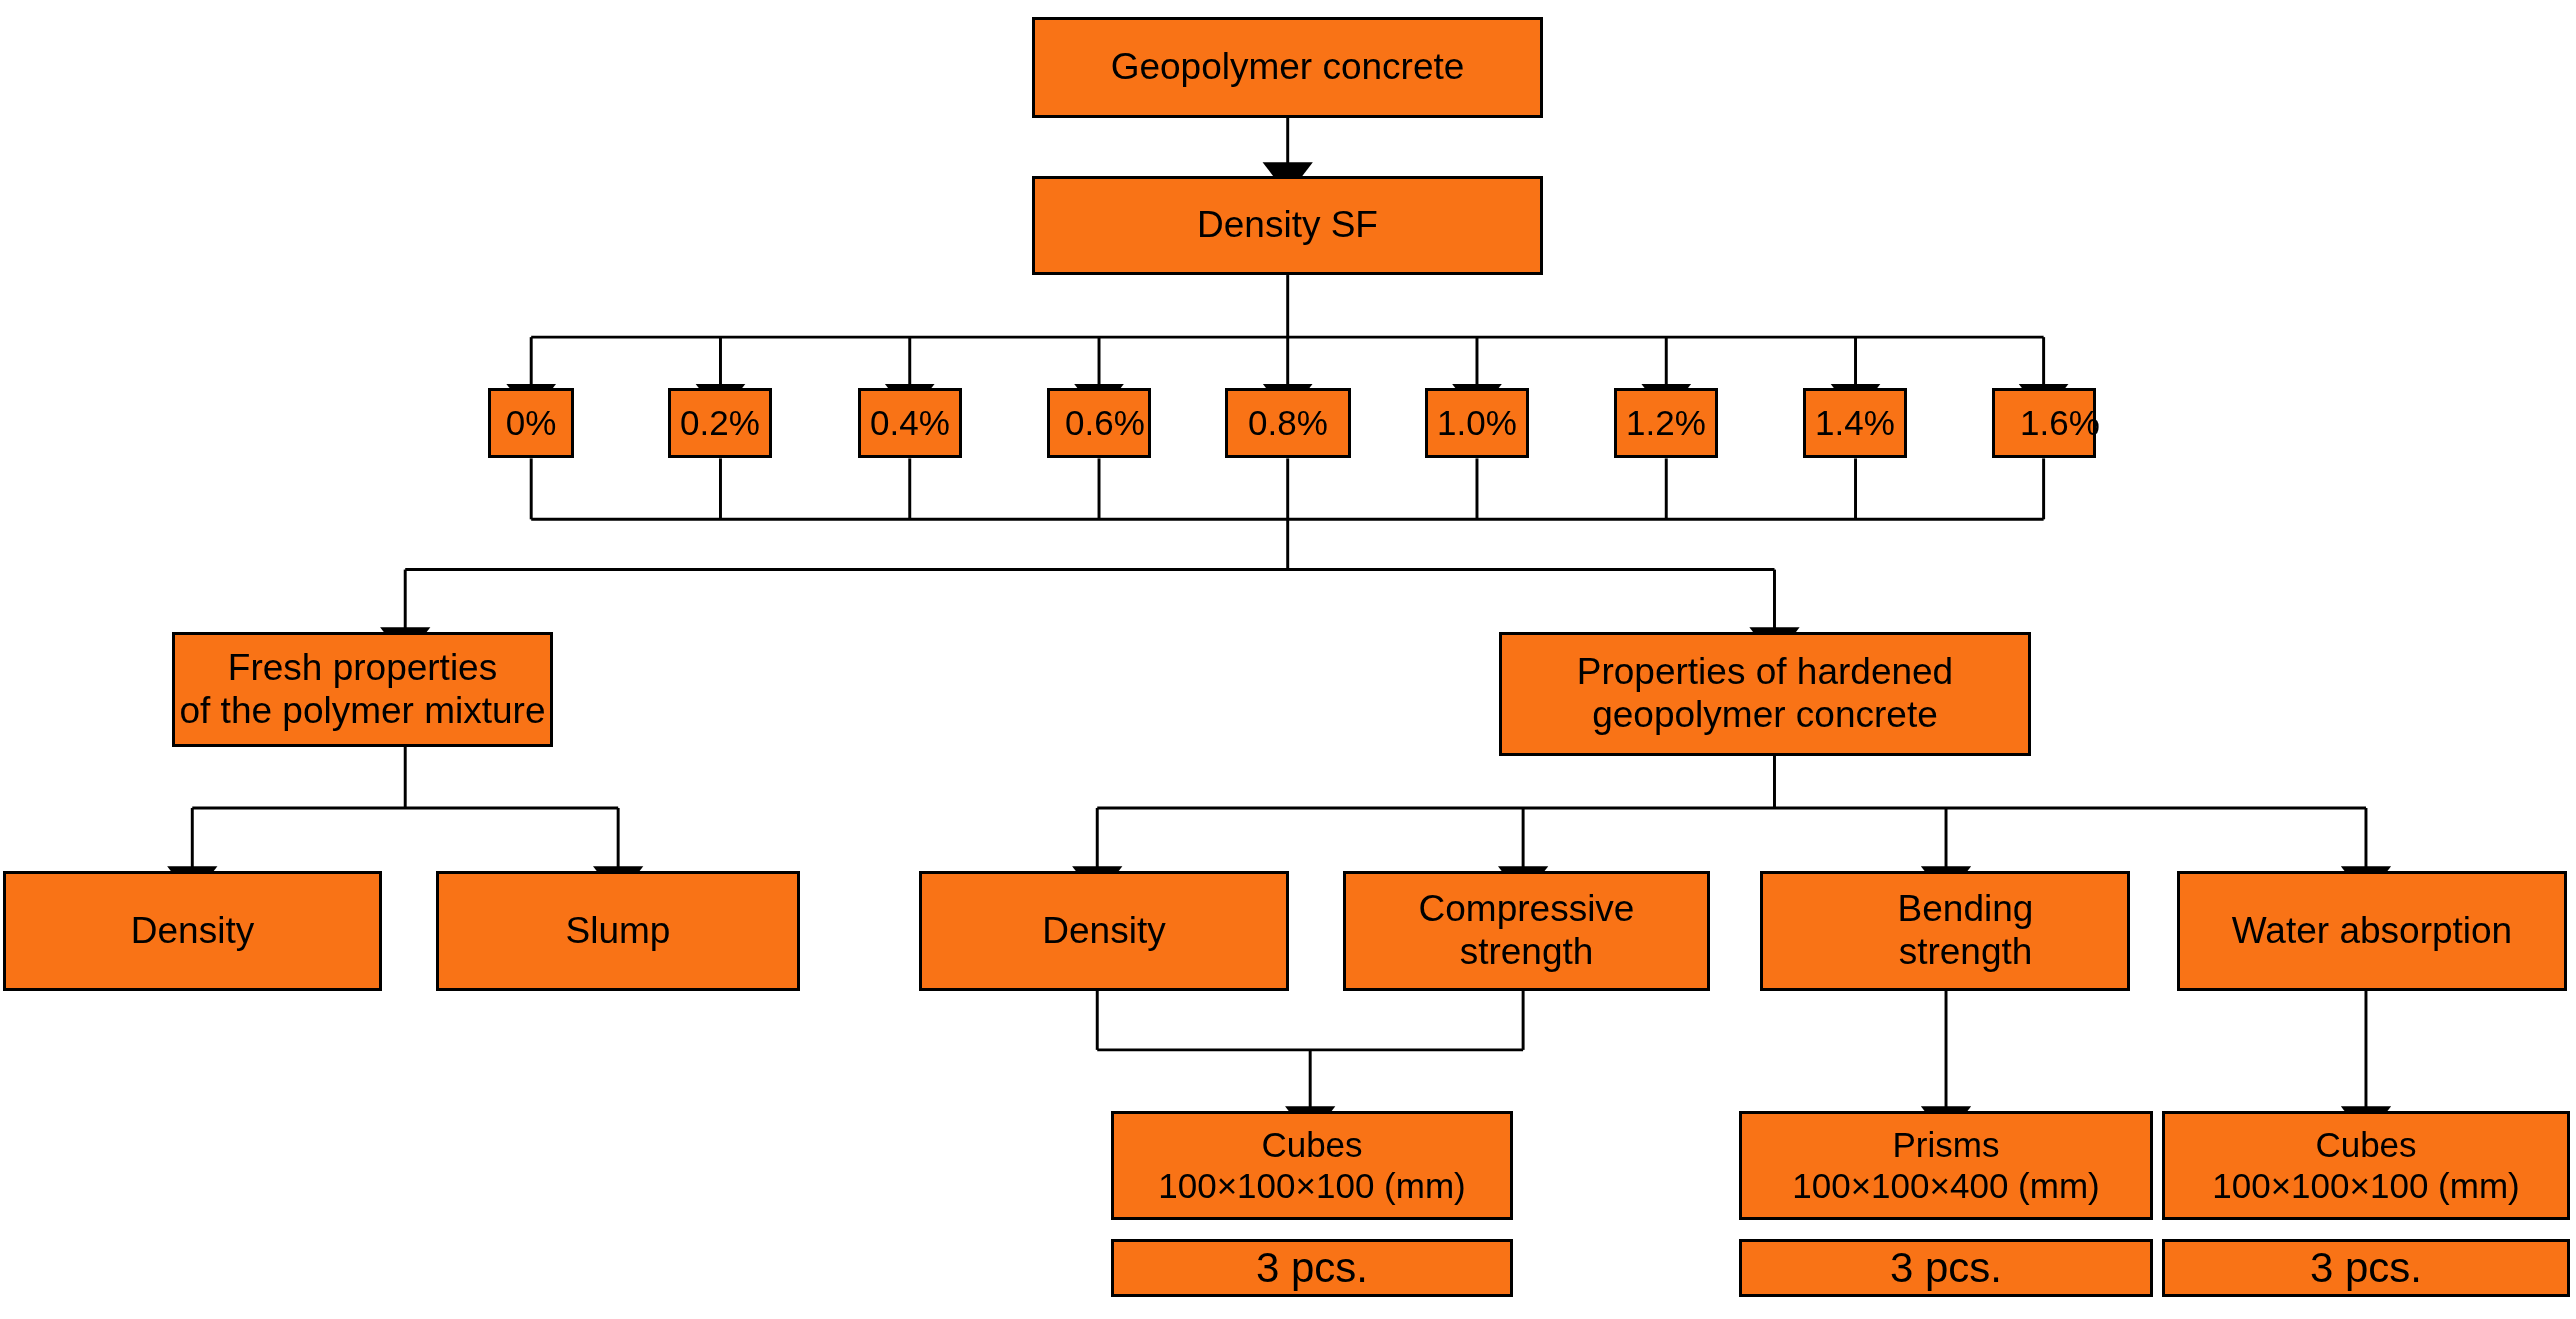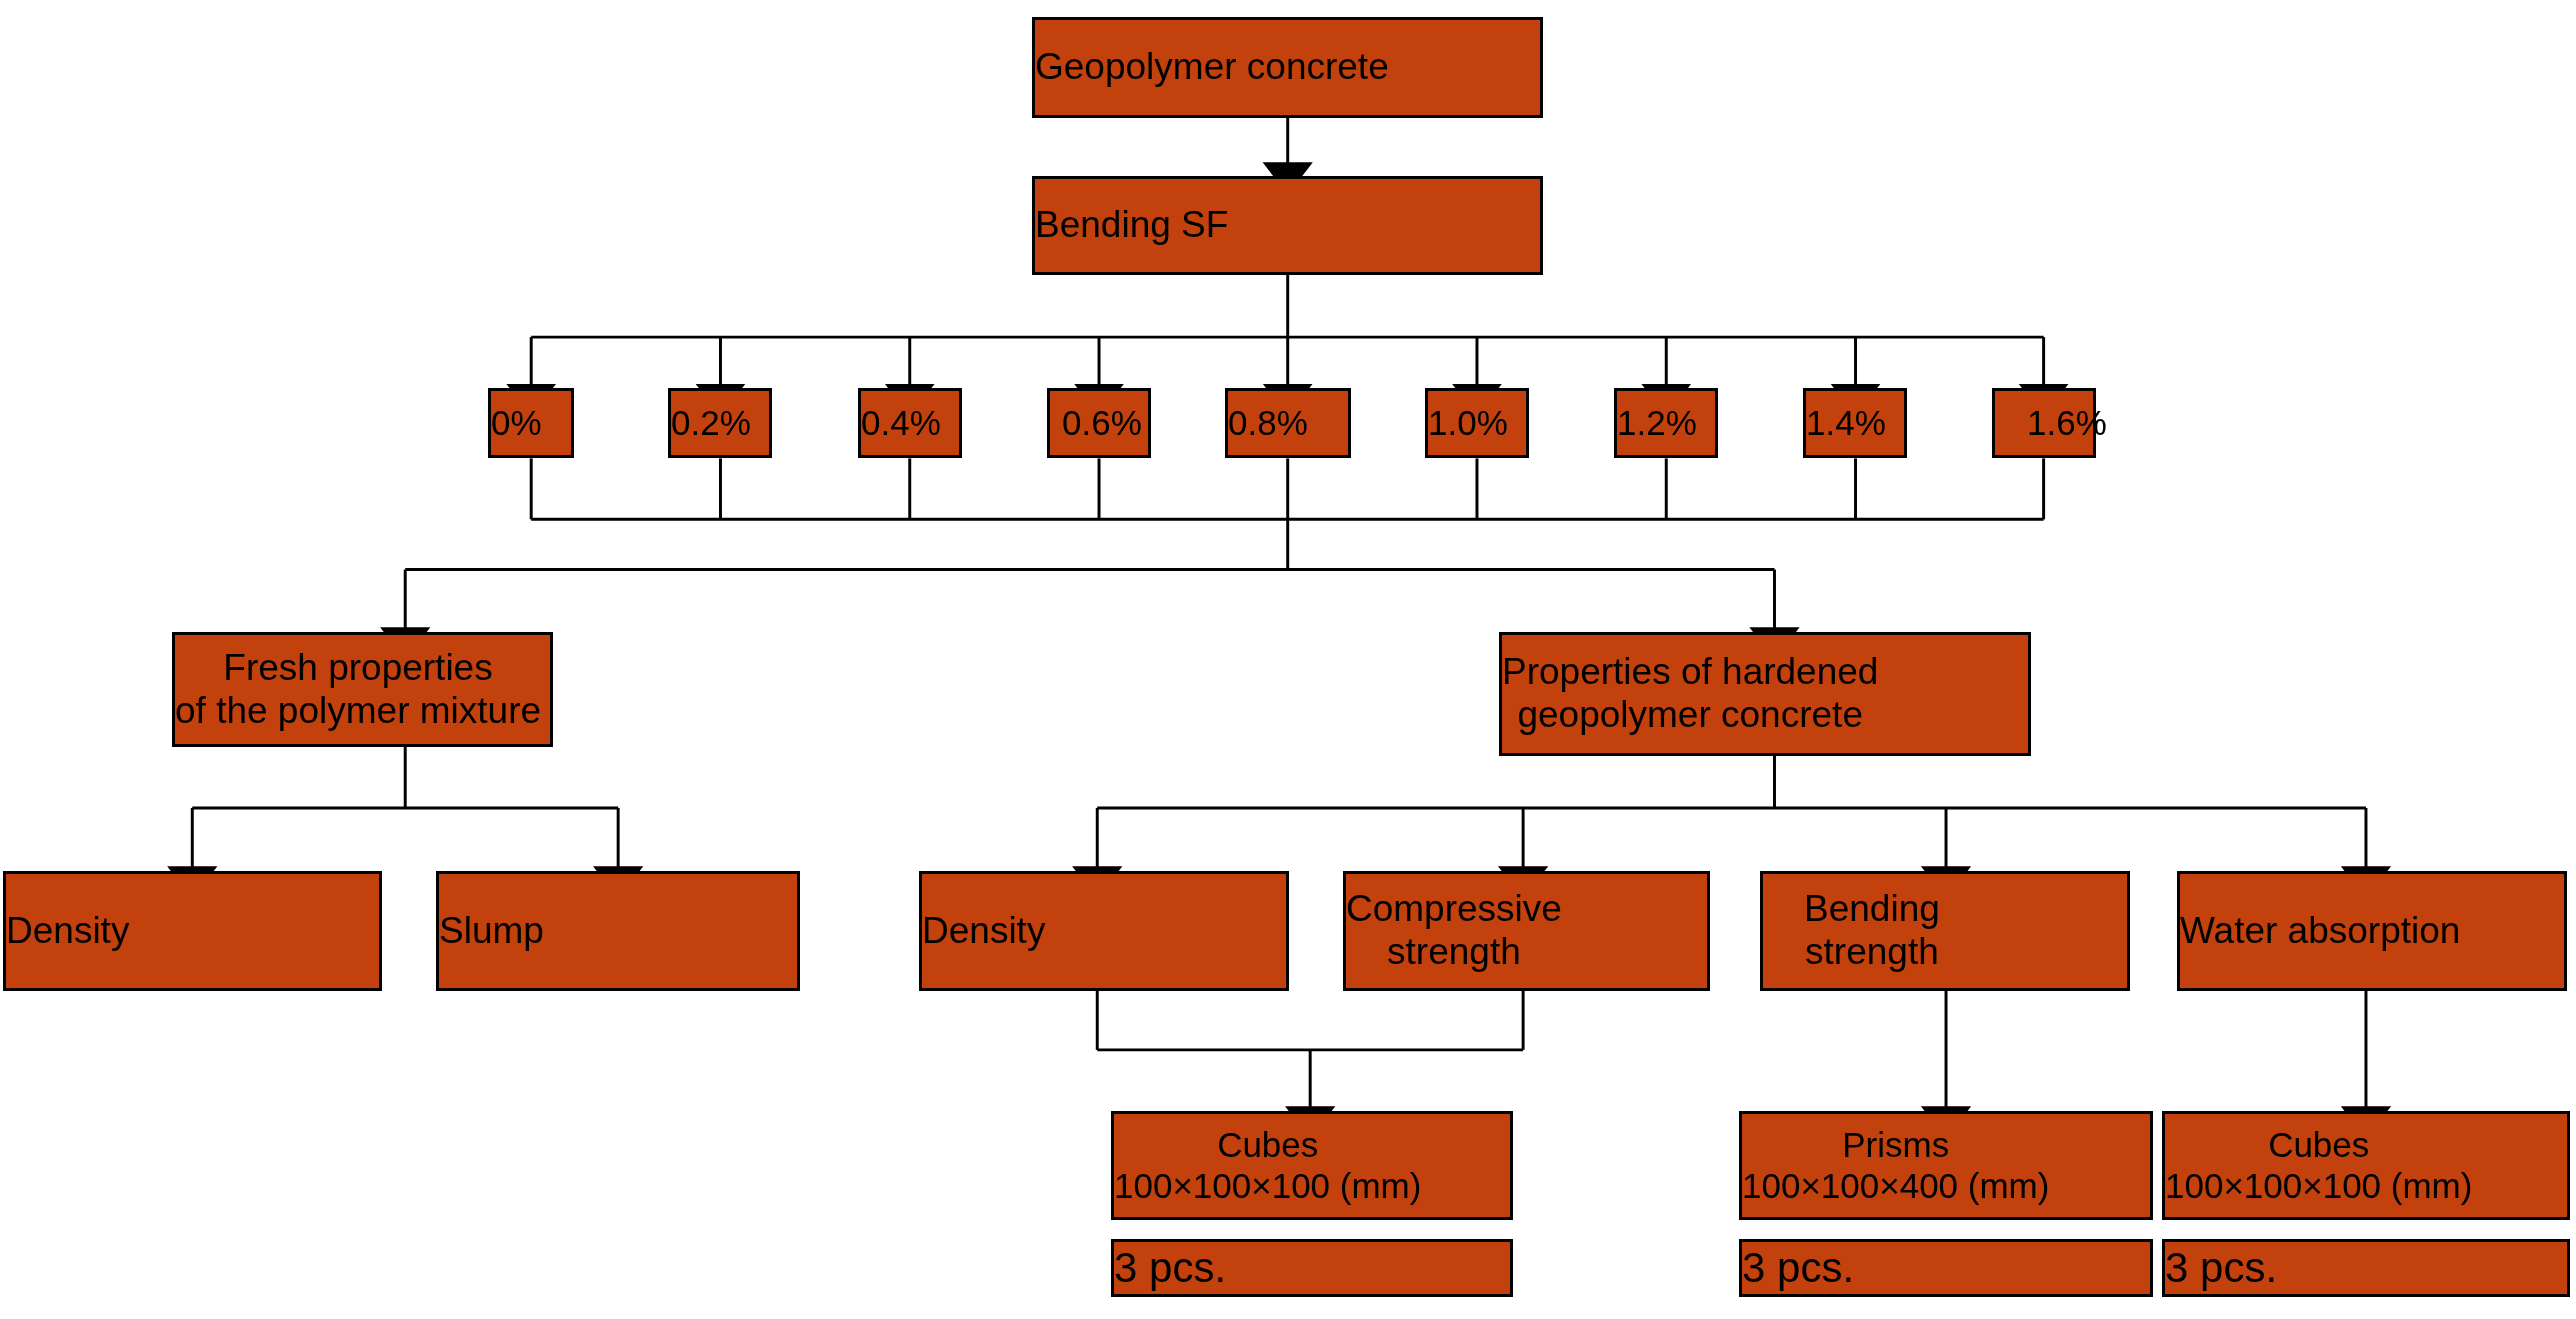--- a/index.html
+++ b/index.html
@@ -19,24 +19,24 @@
     position: absolute;
     left: 0; top: 0;
     width: 2576px;
     height: 1319px;
     pointer-events: none;
   }
   .node {
     position: absolute;
     box-sizing: border-box;
     border: 3px solid #000000;
-    background: #c2410c;
+    background: #f97316;
     display: flex;
     align-items: center;
-    justify-content: flex-start;
+    justify-content: center;
     text-align: center;
     color: #000000;
     line-height: 1.16;
     white-space: pre-line;
     z-index: 2;
   }
   .t-title   { font-size: 37px; }
   .t-pct     { font-size: 35px; }
   .t-mid     { font-size: 37px; }
   .t-prop    { font-size: 37px; }
@@ -108,21 +108,21 @@
 
       <line x1="4000" y1="1675" x2="4000" y2="1878" marker-end="url(#arw)"></line>
     </g>
   </svg>
 
   <div class="node t-title" style="left:1032px; top:16.6px; width:511px; height:101px;">
     <span>Geopolymer concrete</span>
   </div>
 
   <div class="node t-title" style="left:1032px; top:176px; width:511px; height:99px;">
-    <span>Bending SF</span>
+    <span>Density SF</span>
   </div>
 
   <div class="node t-pct" style="left:488px; top:388px; width:86px; height:70px;">
     <span>0%</span>
   </div>
   <div class="node t-pct" style="left:668px; top:388px; width:104px; height:70px;">
     <span>0.2%</span>
   </div>
   <div class="node t-pct" style="left:858px; top:388px; width:104px; height:70px;">
     <span>0.4%</span>

